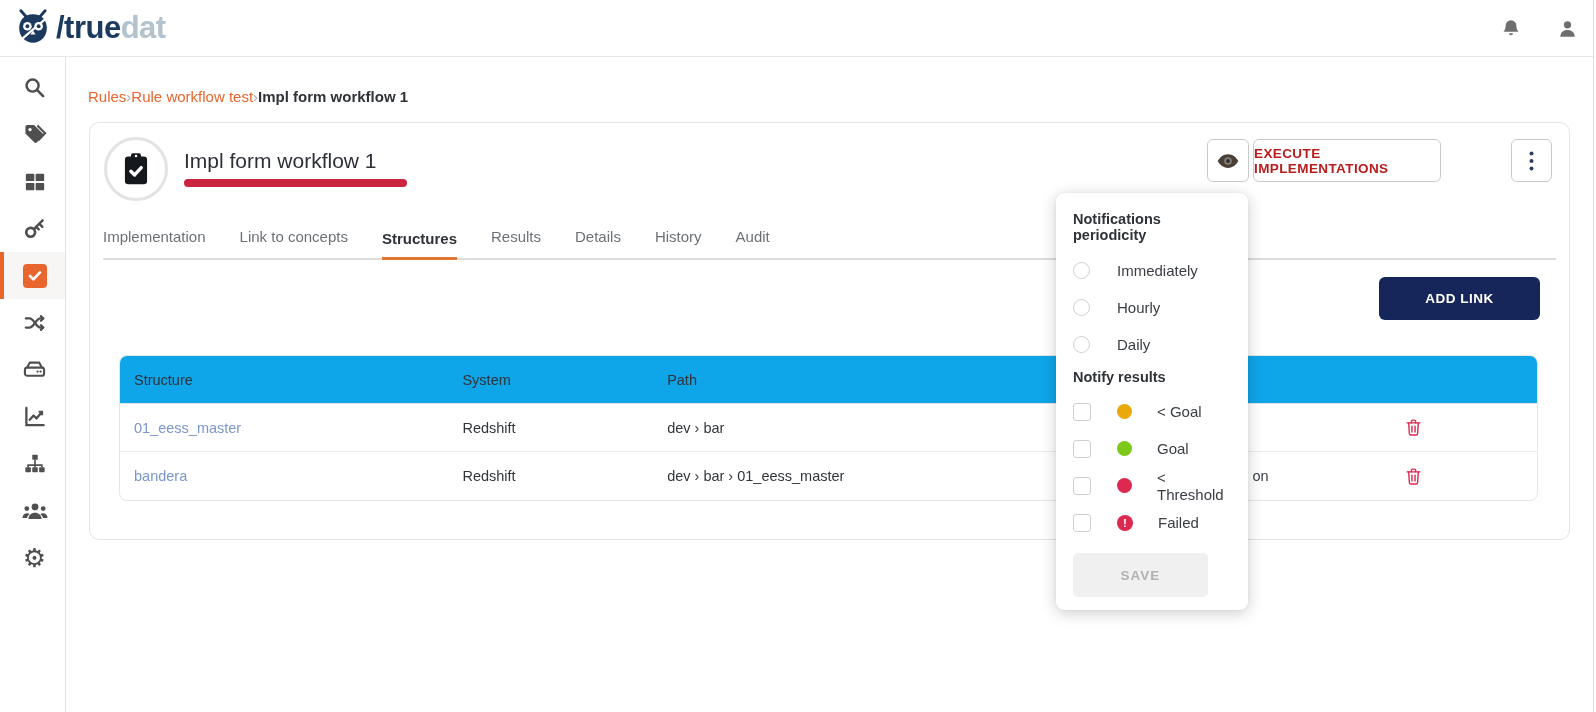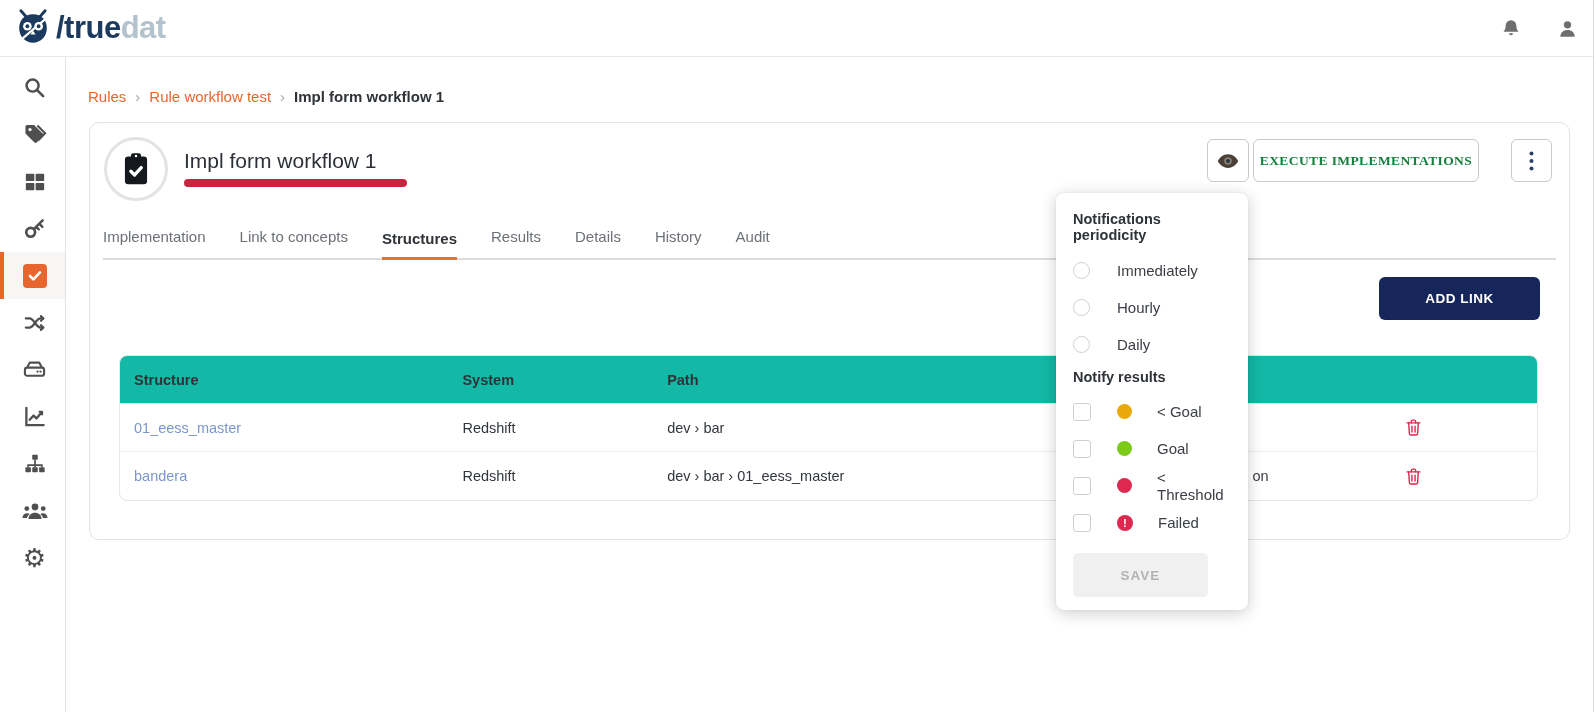--- a/index.html
+++ b/index.html
@@ -23,50 +23,50 @@
   .sidebar { position:absolute; left:0; top:57px; width:66px; height:655px; background:#fff;
              border-right:1px solid #e2e2e2; padding-top:7px; z-index:20; }
   .side-item { width:65px; height:47px; display:flex; align-items:center; justify-content:center;
                cursor:pointer; border-left:4px solid transparent; }
   .side-item.active { background:#f7f6f5; border-left:4px solid #e8662d; }
   .check-badge { width:24px; height:24px; background:#e8662d; border-radius:4px;
                  display:flex; align-items:center; justify-content:center; }
   .gear-glyph { font-family:"DejaVu Sans", sans-serif; font-size:26px; color:#4f4f4f; line-height:1; }
   
   .breadcrumb { position:absolute; left:88px; top:88px; font-size:15px; display:flex;
-                align-items:center; gap:9px; z-index:5; }
+                align-items:center; gap:0; z-index:5; }
   .crumb-link { color:#e8662d; cursor:pointer; }
   .crumb-sep { color:#b0a69e; font-size:15px; }
   .crumb-current { color:#2f3338; font-weight:700; }
   
   .card { position:absolute; left:89px; top:122px; width:1481px; height:418px; background:#fff;
           border:1px solid #e4e4e4; border-radius:10px; z-index:5; }
   .profile-circle { position:absolute; left:14px; top:14px; width:64px; height:64px; border-radius:50%;
                     border:3px solid #e3e3e3; background:#fff; display:flex; align-items:center; justify-content:center; }
   .impl-title { position:absolute; left:94px; top:26px; font-size:21px; color:#2d3137; }
   .title-bar { position:absolute; left:94px; top:56px; width:223px; height:8px; border-radius:4px; background:#cb2440; }
   .hdr-btn { position:absolute; top:16px; height:43px; background:#fff; border:1px solid #c9c9c9;
              border-radius:6px; display:flex; align-items:center; justify-content:center; cursor:pointer; }
   .btn-eye { left:1117px; width:42px; }
-  .btn-execute { left:1163px; width:226px; font-size:13.5px; font-weight:700; letter-spacing:0.4px; color:#15803d;font-family:Liberation Serif, serif; }
+  .btn-execute { left:1163px; width:188px; font-size:13.5px; font-weight:700; letter-spacing:0.4px; color:#b91c1c; }
   .btn-dots { left:1421px; width:41px; }
   
   .tabs { position:absolute; left:13px; top:100px; width:1453px; display:flex; align-items:flex-end;
           border-bottom:2px solid #dcdcdc; }
   .tab { padding:5px 0 13px; margin-right:34px; font-size:15px; color:#6d7176; cursor:pointer; white-space:nowrap; }
   .tab.active { color:#2f3338; font-weight:700; border-bottom:3px solid #e0762f; margin-bottom:-2px; padding-bottom:10px; }
   
   .add-link { position:absolute; left:1289px; top:154px; width:161px; height:43px; background:#16265a;
               color:#fff; border:none; border-radius:6px; font-size:13.5px; font-weight:700;
               letter-spacing:0.5px; cursor:pointer; font-family:"Liberation Sans", sans-serif; }
   
   .struct-table { position:absolute; left:29px; top:232px; width:1419px; border:1px solid #e6e6e6;
                   border-radius:8px; overflow:hidden; background:#fff; }
   .t-row { display:flex; height:48px; align-items:center; }
-  .t-row.head { background:#14b8a6; border-bottom:1px solid #e6e6e6; font-weight:700; color:#2f3338; }
+  .t-row.head { background:#0ea5e9; border-bottom:1px solid #e6e6e6; font-weight:400; color:#2f3338; }
   .t-row.body-row { border-bottom:1px solid #ececec; font-size:14.5px; }
   .t-row.body-row:last-child { border-bottom:none; }
   .cell { padding-left:14px; font-size:14.5px; overflow:hidden; white-space:nowrap; }
   .c1 { width:329px; } .c2 { width:205px; } .c3 { width:386px; }
   .c4 { width:252px; padding-left:214px; color:#3a3e44; }
   .c5 { width:247px; display:flex; justify-content:center; padding-left:0; }
   .struct-link { color:#7b96cb; cursor:pointer; }
   .trash-btn { background:none; border:none; cursor:pointer; width:26px; height:26px;
                display:flex; align-items:center; justify-content:center; }
   

